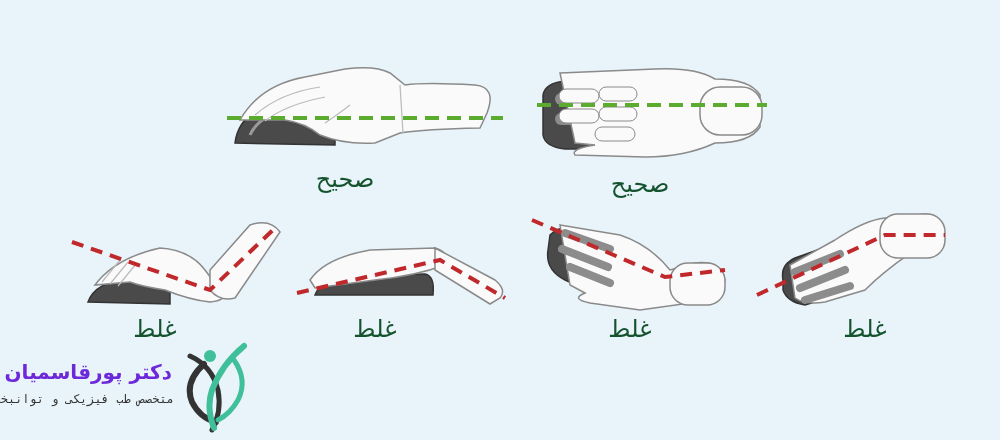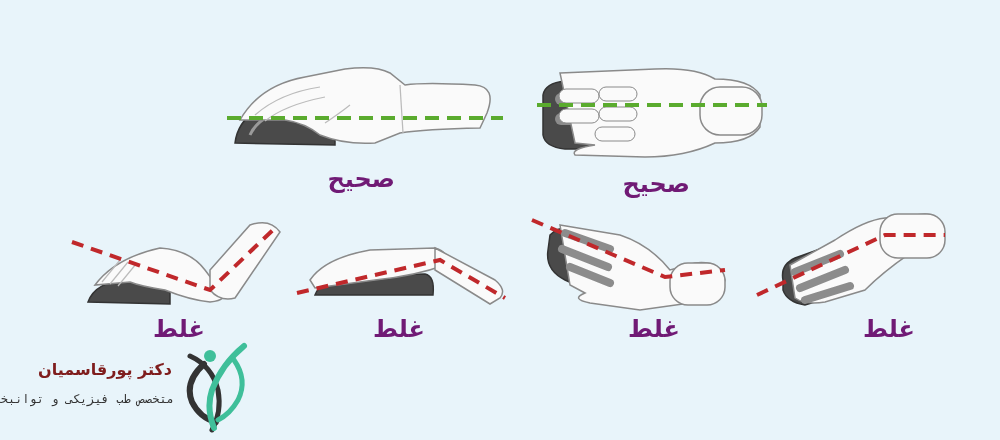--- a/index.html
+++ b/index.html
@@ -1,21 +1,21 @@
 <!DOCTYPE html>
 <html><head>
 <meta charset="utf-8">
 <style>
   html, body { margin: 0; padding: 0; }
   body { width: 1000px; height: 440px; background: #e8f4fa; position: relative; overflow: hidden; font-family: "DejaVu Sans", sans-serif; }
   .panel { position: absolute; }
   .panel svg { position: absolute; left: 0; top: 0; overflow: visible; }
-  .label { position: absolute; font-family: "DejaVu Sans", sans-serif; font-weight: bold; color: #701a75; font-size: 24px; direction: rtl; text-align: right; white-space: nowrap; }
+  .label { position: absolute; font-family: "DejaVu Sans", sans-serif; font-weight: normal; color: #14532d; font-size: 24px; direction: rtl; text-align: center; white-space: nowrap; }
   .logo { position: absolute; left: 0; top: 340px; width: 260px; height: 100px; }
-  .logo-title { position: absolute; right: 88px; top: 20px; font-family: "DejaVu Sans", sans-serif; font-weight: bold; font-size: 16px; color: #7f1d1d; direction: rtl; white-space: nowrap; }
+  .logo-title { position: absolute; right: 88px; top: 20px; font-family: "DejaVu Sans", sans-serif; font-weight: bold; font-size: 20px; color: #6d28d9; direction: rtl; white-space: nowrap; }
   .logo-sub { position: absolute; right: 86px; top: 52px; font-family: Liberation Mono, monospace; font-size: 12px; color: #333; direction: rtl; white-space: nowrap; }
   .logo-mark { position: absolute; left: 182px; top: 2px; }
 </style>
 </head>
 <body>
 
 <div class="panel" style="left:225px; top:65px; width:280px; height:90px;">
   <svg width="280" height="90">
 
     <path d="M10 78 Q14 45 60 33 Q95 28 110 42 L110 80 Z" fill="#4a4a4a" stroke="#333" stroke-width="1.5"></path>

